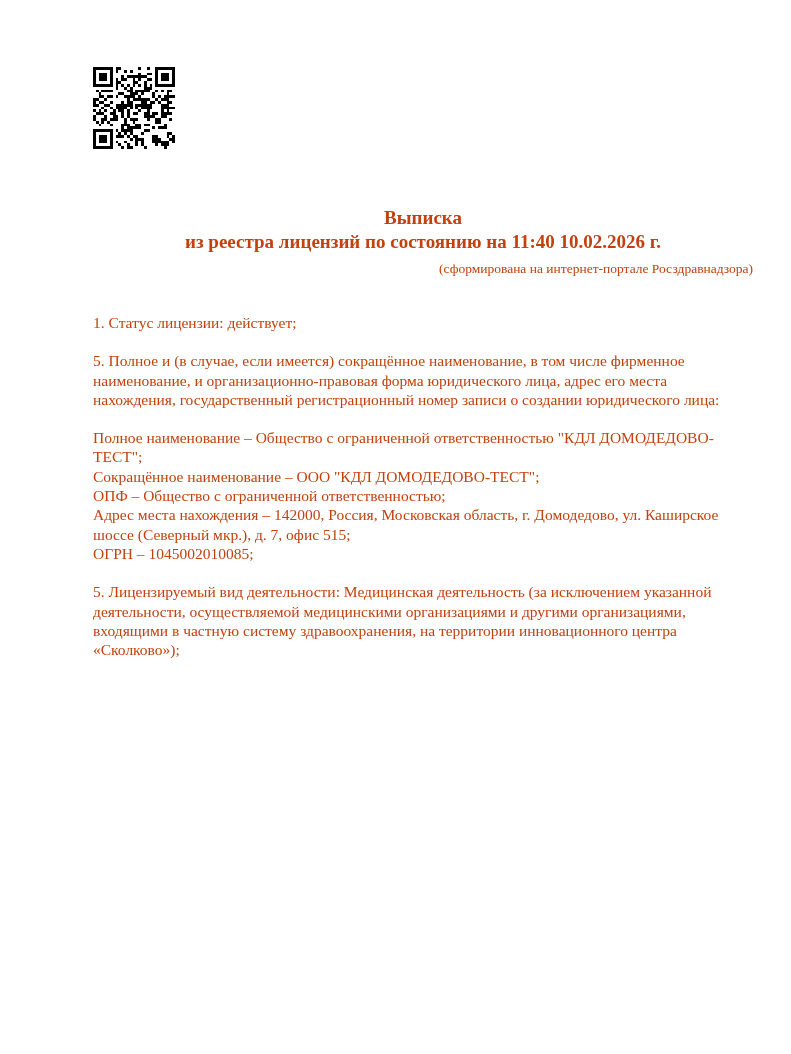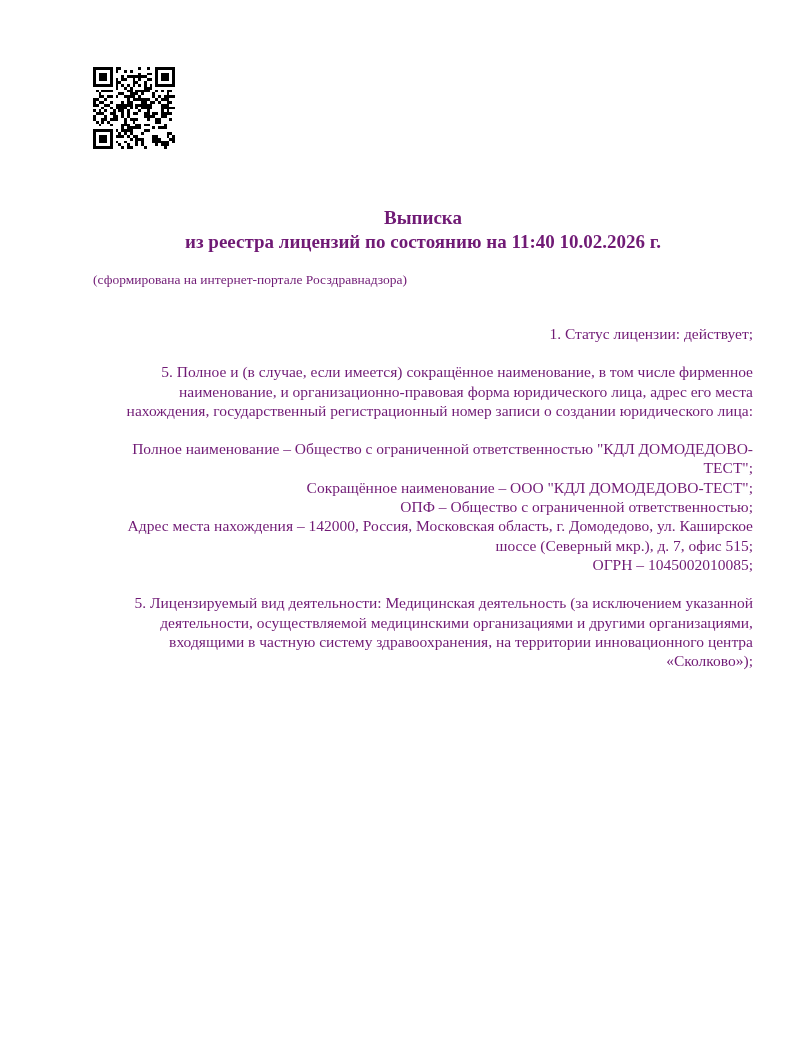--- a/index.html
+++ b/index.html
@@ -5,21 +5,21 @@
   html, body {
     margin: 0;
     padding: 0;
     background: #ffffff;
   }
   .page {
     position: relative;
     width: 791px;
     height: 836px;
     background: #ffffff;
-    color: #701a75;
+    color: #c2410c;
     font-family: "Liberation Serif", "DejaVu Serif", serif;
     overflow: hidden;
   }
   .qr {
     position: absolute;
     left: 93px;
     top: 67px;
     width: 82px;
     height: 82px;
   }
@@ -36,27 +36,27 @@
     box-sizing: border-box;
     padding: 206px 38px 0 93px;
   }
   .title {
     text-align: center;
     font-weight: bold;
     font-size: 19px;
     line-height: 24px;
   }
   .subtitle {
+    text-align: right;
     font-size: 13.5px;
     line-height: 17px;
-    margin-top: 17px;
+    margin-top: 6px;
   }
   .body-text {
     margin-top: 36px;
-    text-align: right;
   }
   .para {
     font-size: 15.5px;
     line-height: 19.3px;
     margin: 0 0 19px 0;
     white-space: pre-wrap;
   }
 </style>
 </head>
 <body>

